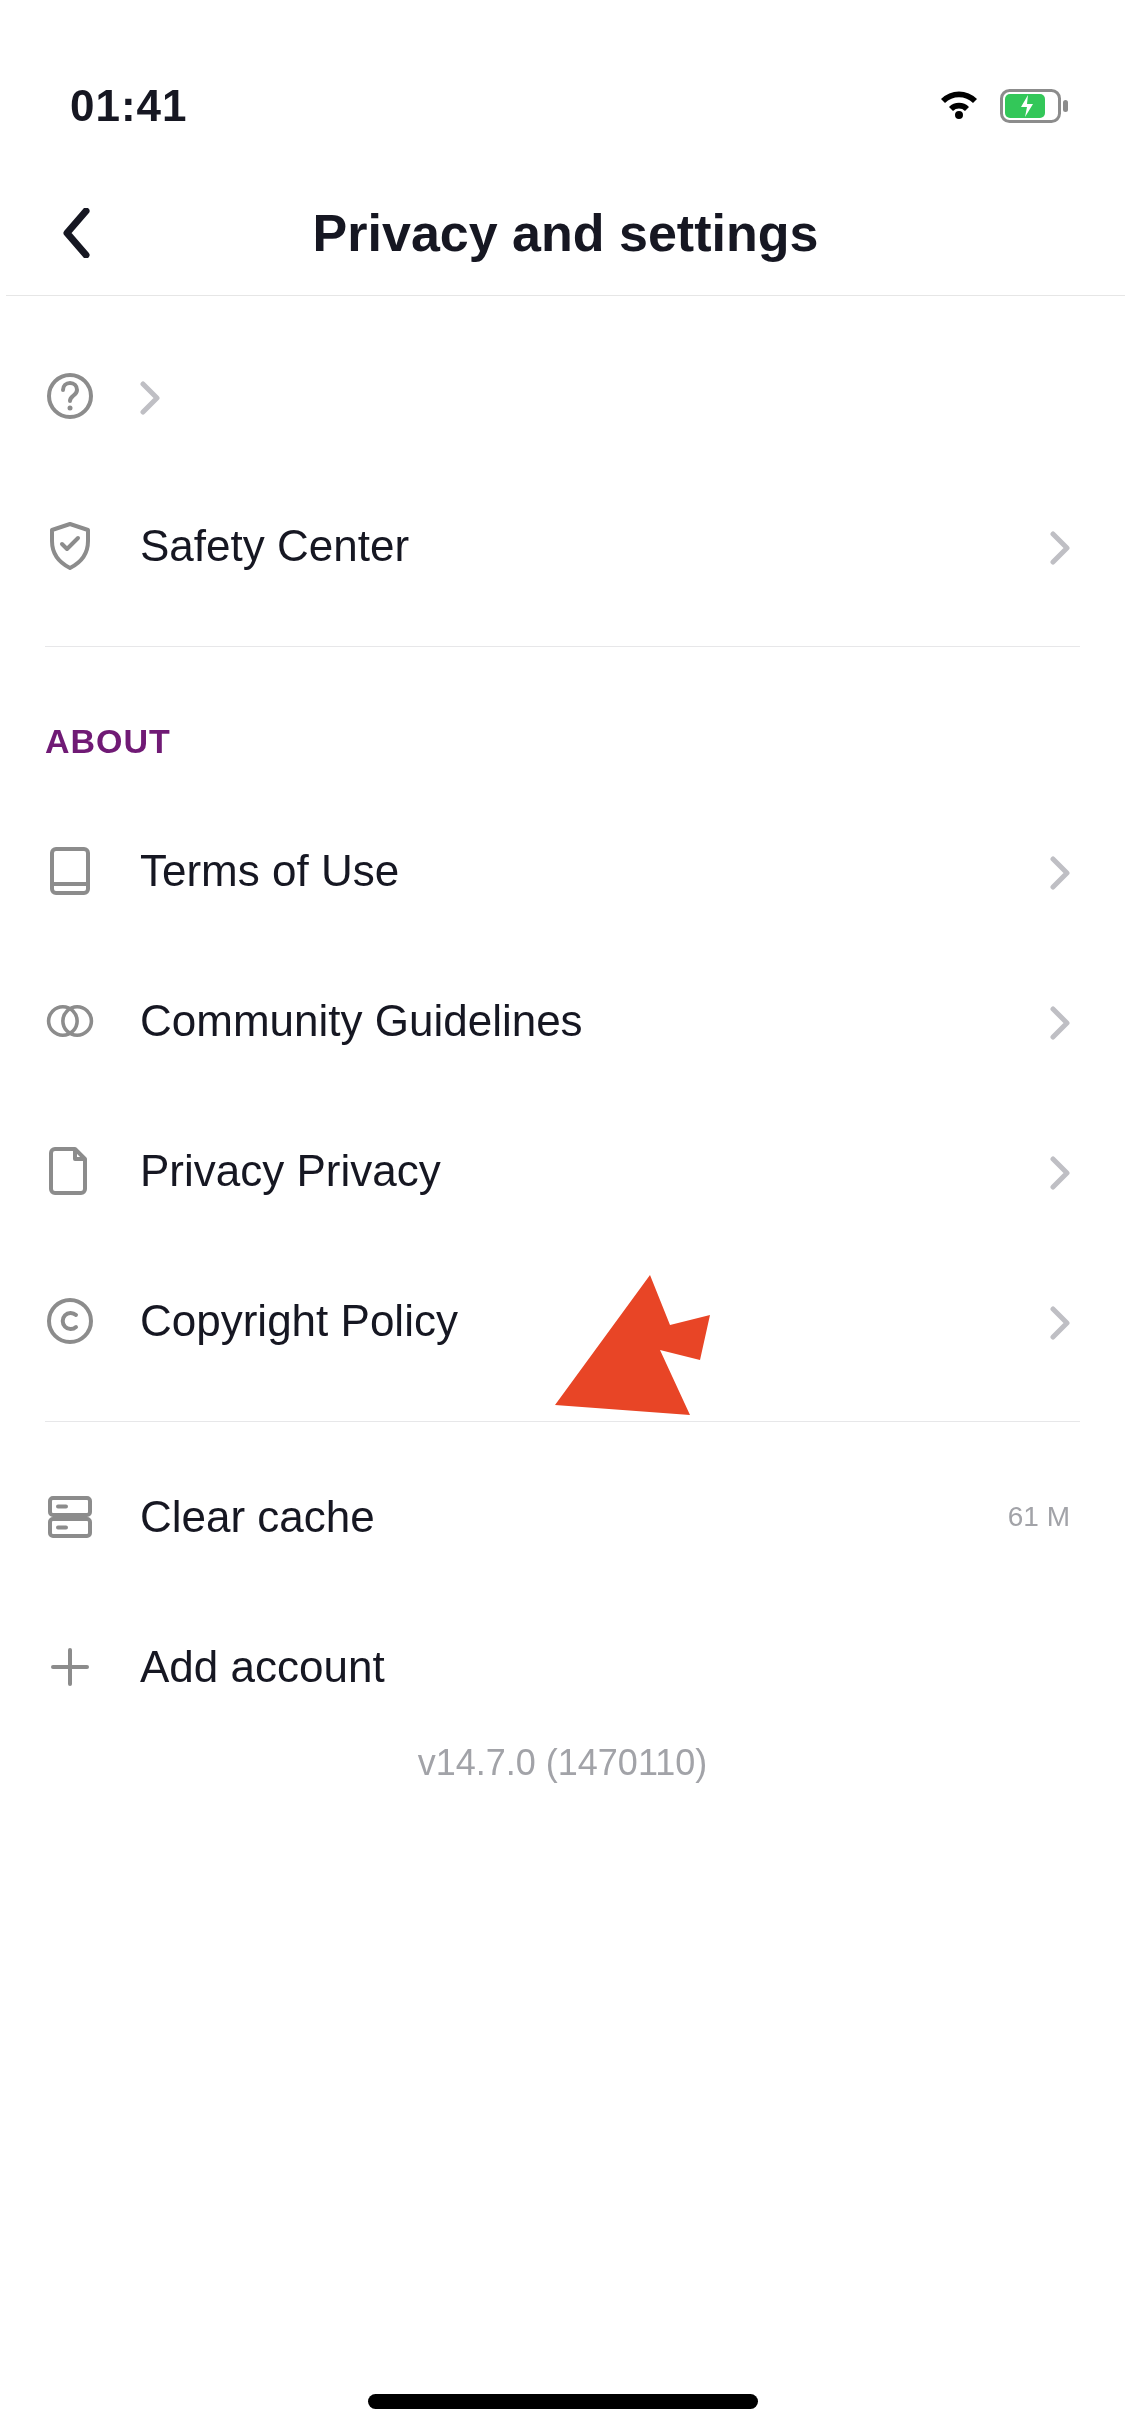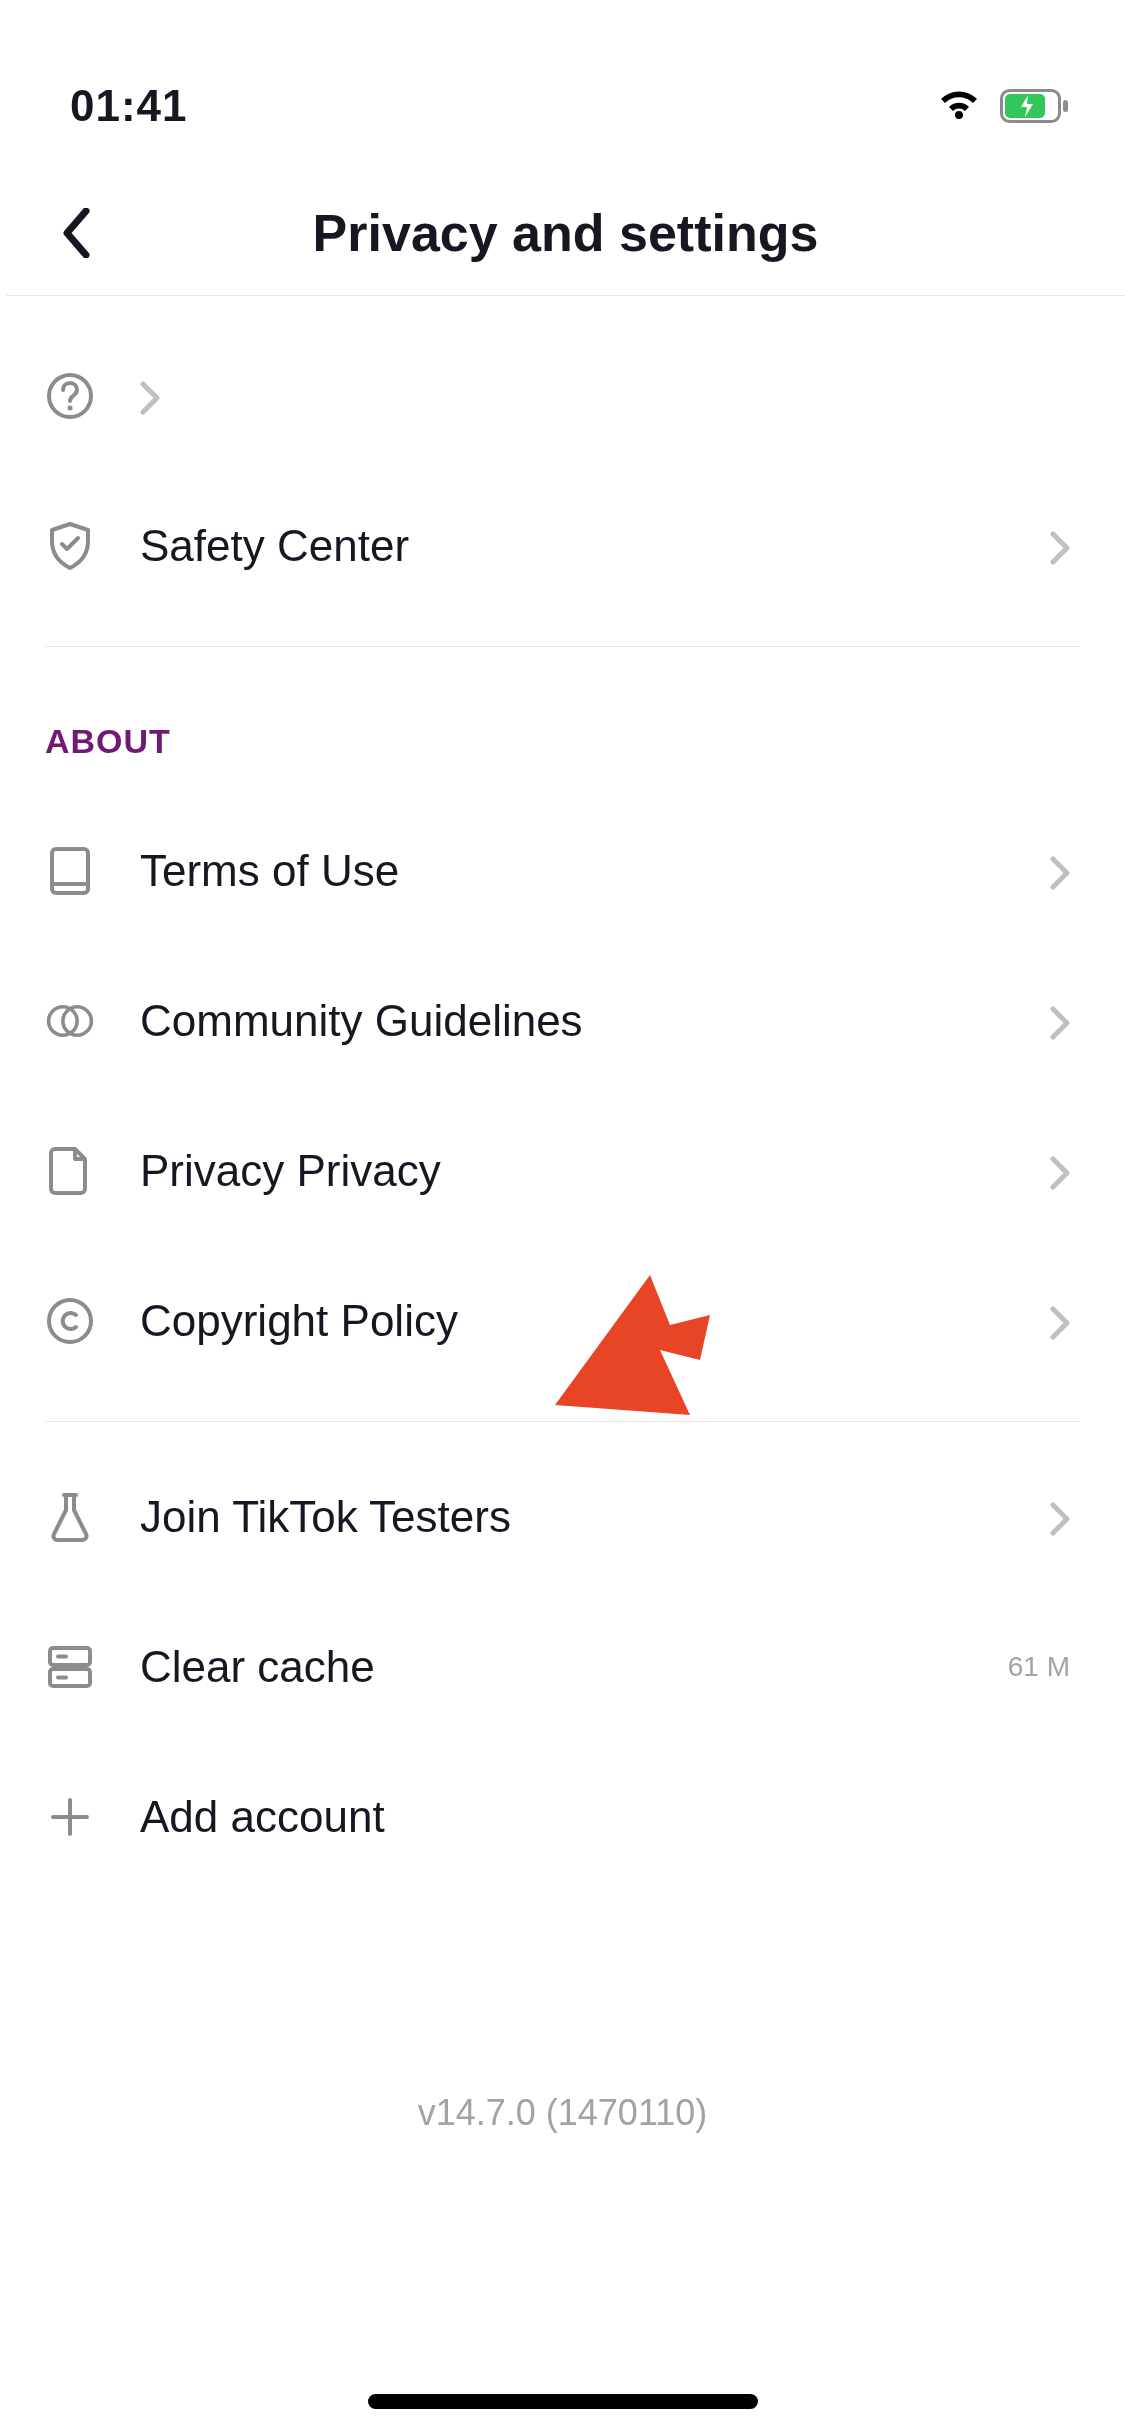--- a/index.html
+++ b/index.html
@@ -11,21 +11,21 @@
   .back-btn { position: absolute; left: 40px; top: 50%; transform: translateY(-50%); width: 60px; height: 60px; display: flex; align-items: center; justify-content: center; }
   .header-title { font-size: 52px; font-weight: 800; }
   .content { padding: 0 45px; }
   .section-header { font-size: 34px; font-weight: 600; color: #701a75; letter-spacing: 1px; padding: 75px 0 35px 0; }
   .row { display: flex; align-items: center; height: 150px; }
   .row-icon { width: 50px; height: 50px; flex: 0 0 50px; margin-right: 45px; display: flex; align-items: center; justify-content: center; }
   .row-label { font-size: 44px; font-weight: 400; color: #161722; flex: 1; }
   .row-value { font-size: 28px; color: #a2a3a8; margin-right: 10px; }
   .chevron { width: 30px; height: 30px; flex: 0 0 30px; }
   .divider { height: 1px; background: #e7e7e9; margin-top: 25px; }
-  .version { text-align: center; font-size: 36px; color: #a2a3a8; margin-top: 200px; }
+  .version { text-align: center; font-size: 36px; color: #a2a3a8; }
   .home-indicator { position: absolute; bottom: 27px; left: 50%; transform: translateX(-50%); width: 390px; height: 15px; background: #000; border-radius: 10px; }
   .arrow-annotation { position: absolute; top: 1265px; left: 530px; pointer-events: none; }
   svg { display: block; }
 </style>
 </head>
 <body>
 
 <div class="status-bar">
   <div class="status-time">01:41</div>
   <div class="status-right">
@@ -147,33 +147,20 @@
     <span class="chevron">
       <svg width="20" height="34" viewBox="0 0 20 34">
           <path d="M3 3l14 14L3 31" fill="none" stroke="#bfbfc4" stroke-width="5" stroke-linecap="round" stroke-linejoin="round"></path>
         </svg>
     </span>
   </div>
 
   <div class="divider"></div>
   <div style="height:20px"></div>
 
-  <div class="row">
-    <span class="row-icon">
-      <svg width="44" height="50" viewBox="0 0 44 50">
-          <path d="M16 3h12M18 3v15L6 42a4 4 0 003.5 6h25a4 4 0 003.5-6L26 18V3" fill="none" stroke="#8c8c8c" stroke-width="4" stroke-linecap="round" stroke-linejoin="round"></path>
-        </svg>
-    </span>
-    <span class="row-label">Join TikTok Testers</span>
-    <span class="chevron">
-      <svg width="20" height="34" viewBox="0 0 20 34">
-          <path d="M3 3l14 14L3 31" fill="none" stroke="#bfbfc4" stroke-width="5" stroke-linecap="round" stroke-linejoin="round"></path>
-        </svg>
-    </span>
-  </div>
 
   <div class="row">
     <span class="row-icon">
       <svg width="48" height="44" viewBox="0 0 48 44">
           <rect x="4" y="3" width="40" height="17" rx="3" fill="none" stroke="#8c8c8c" stroke-width="4"></rect>
           <rect x="4" y="24" width="40" height="17" rx="3" fill="none" stroke="#8c8c8c" stroke-width="4"></rect>
           <line x1="12" y1="11.5" x2="20" y2="11.5" stroke="#8c8c8c" stroke-width="4" stroke-linecap="round"></line>
           <line x1="12" y1="32.5" x2="20" y2="32.5" stroke="#8c8c8c" stroke-width="4" stroke-linecap="round"></line>
         </svg>
     </span>

